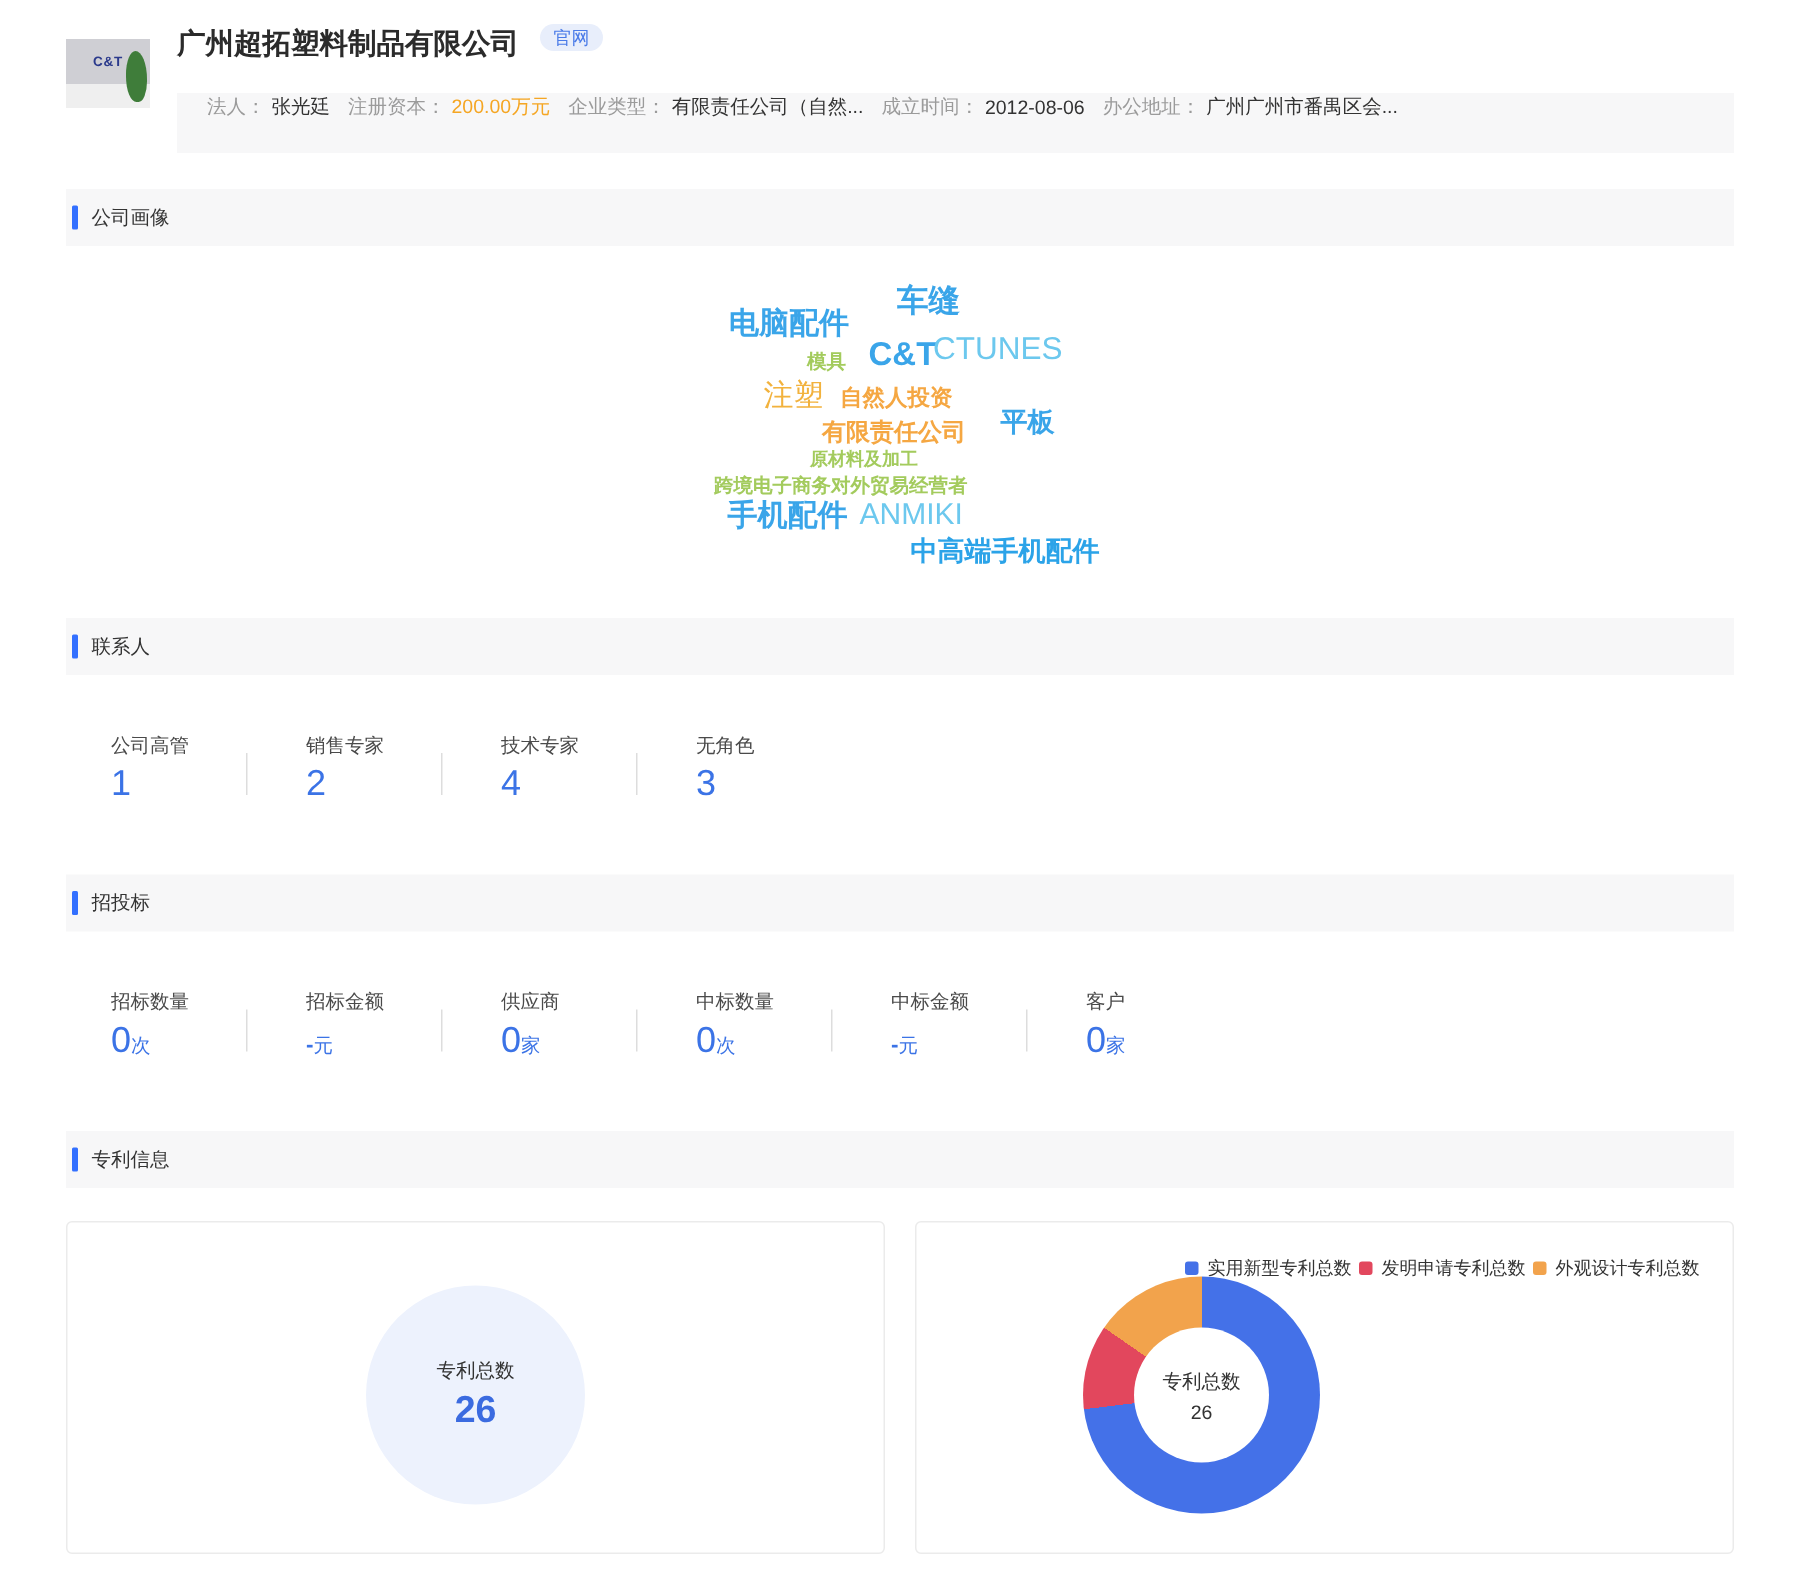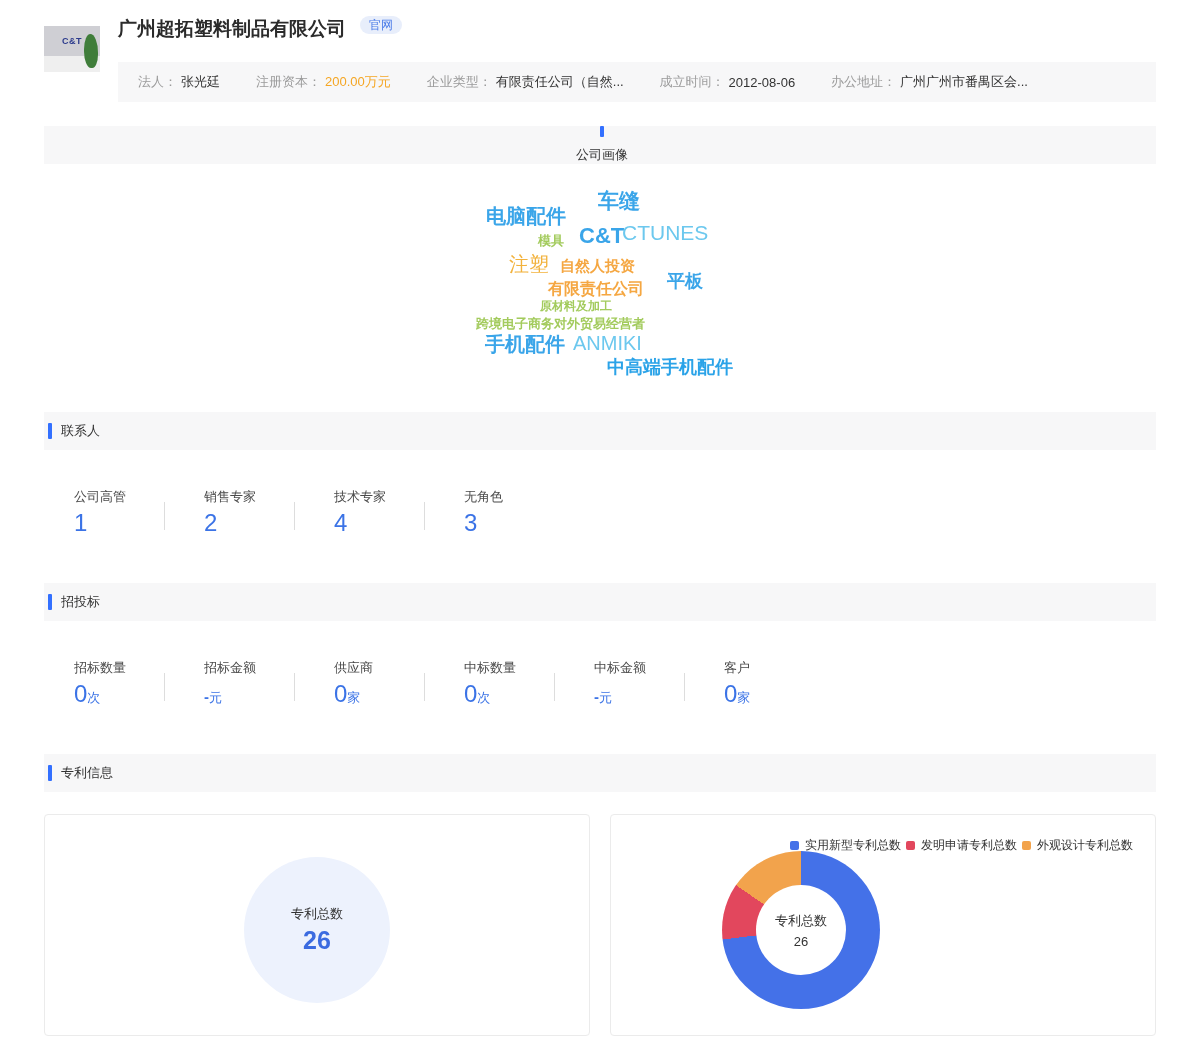--- a/index.html
+++ b/index.html
@@ -31,36 +31,36 @@
   }
   .header-main { flex: 1; min-width: 0; }
   .title-row { display: flex; align-items: flex-start; gap: 14px; height: 34px; }
   .company-name { font-size: 19px; font-weight: 700; color: #2b2b2b; }
   .badge {
     background: #e8eefb; color: #4a7be8; font-size: 12px;
     padding: 3px 9px; border-radius: 11px; cursor: pointer; line-height: 1;
   }
   .info-bar {
     margin-top: 12px; background: #f7f7f8; height: 40px;
-    display: flex; align-items: center; padding: 0 20px; gap: 36px;
+    display: flex; align-items: flex-start; padding: 0 20px; gap: 12px;
     font-size: 13px; white-space: nowrap; overflow: hidden;
   }
   .info-item { display: flex; align-items: center; gap: 4px; }
   .info-label { color: #9b9b9b; }
   .info-value { color: #333; }
   .info-value.highlight { color: #f5a623; }
 
   
   .section-bar {
     height: 38px; background: #f7f7f8;
     display: flex; align-items: center; gap: 9px; padding-left: 4px;
   }
   .accent { width: 4px; height: 16px; background: #3370ff; border-radius: 1px; }
   .section-title { font-size: 13px; color: #333; }
-  .mt-header { margin-top: 24px; flex-direction: column; }
+  .mt-header { margin-top: 24px; }
 
   
   .word-cloud { position: relative; height: 248px; }
   .cloud-word { position: absolute; line-height: 1; white-space: nowrap; }
 
   
   .stats-block { padding: 38px 0 0 30px; height: 133px; }
   .stats-row { display: flex; align-items: stretch; }
   .stat-item { width: 90px; flex: none; }
   .stat-label { font-size: 13px; color: #4a4a4a; margin-bottom: 4px; }

